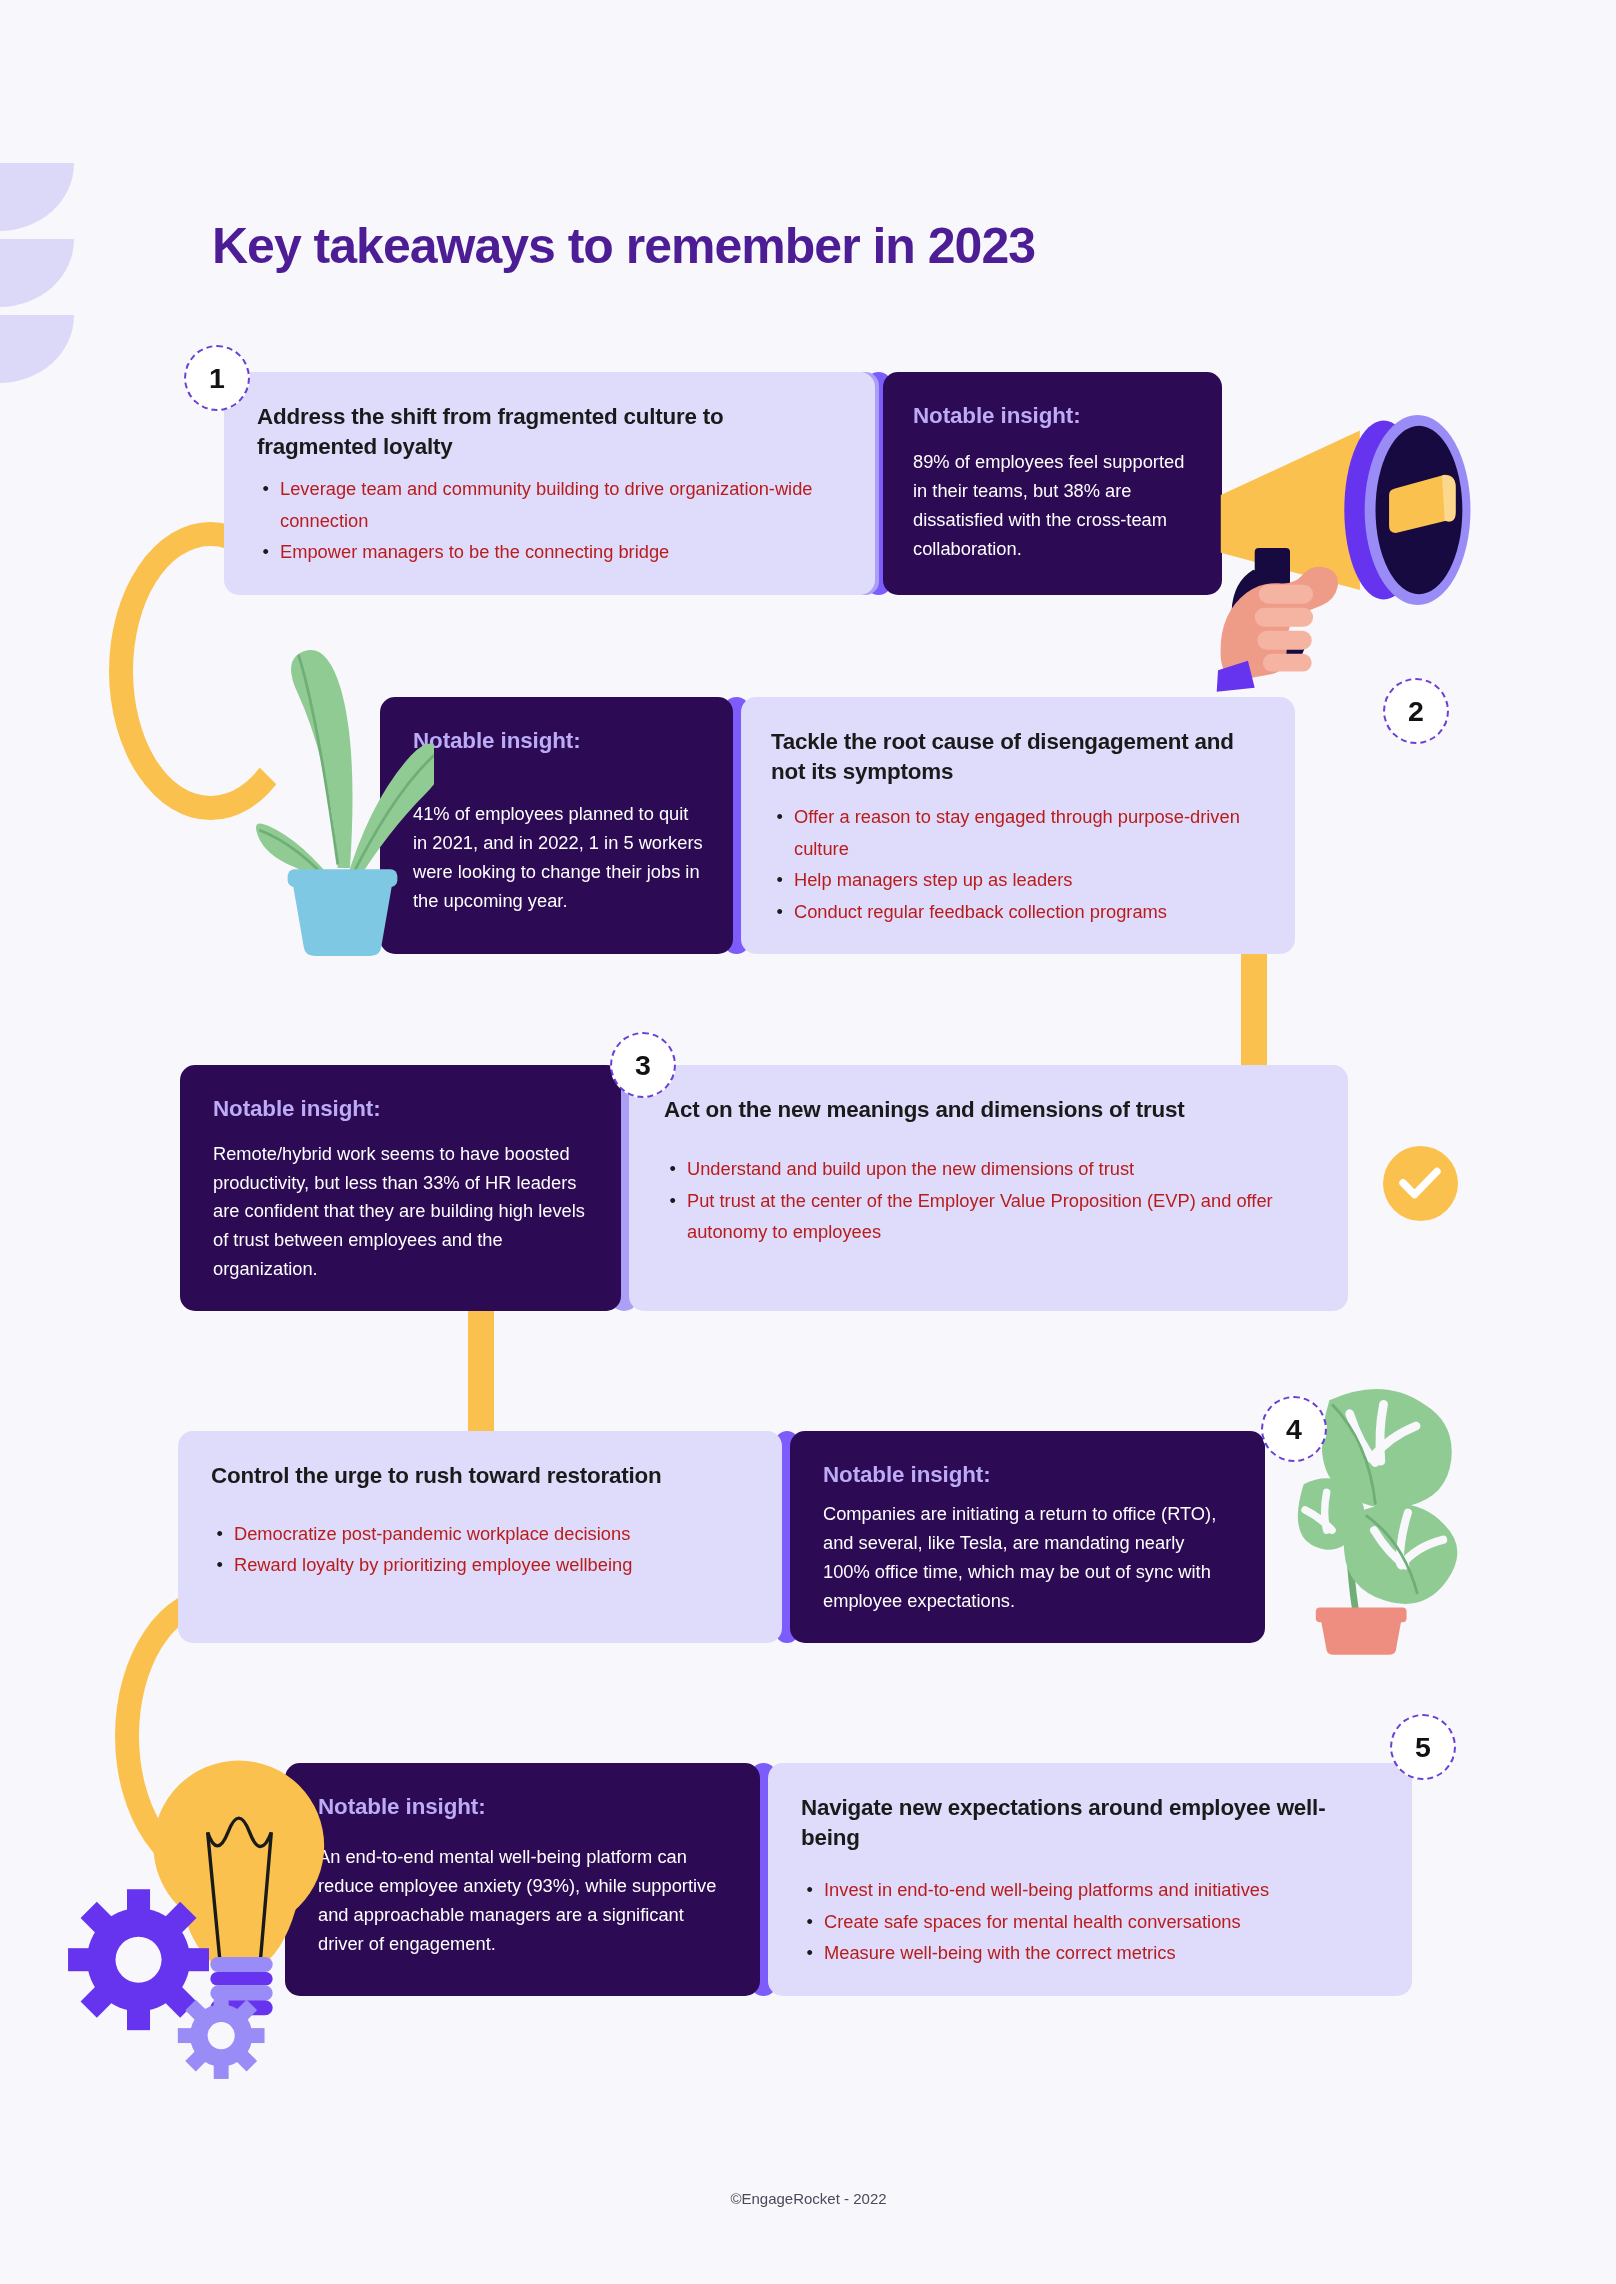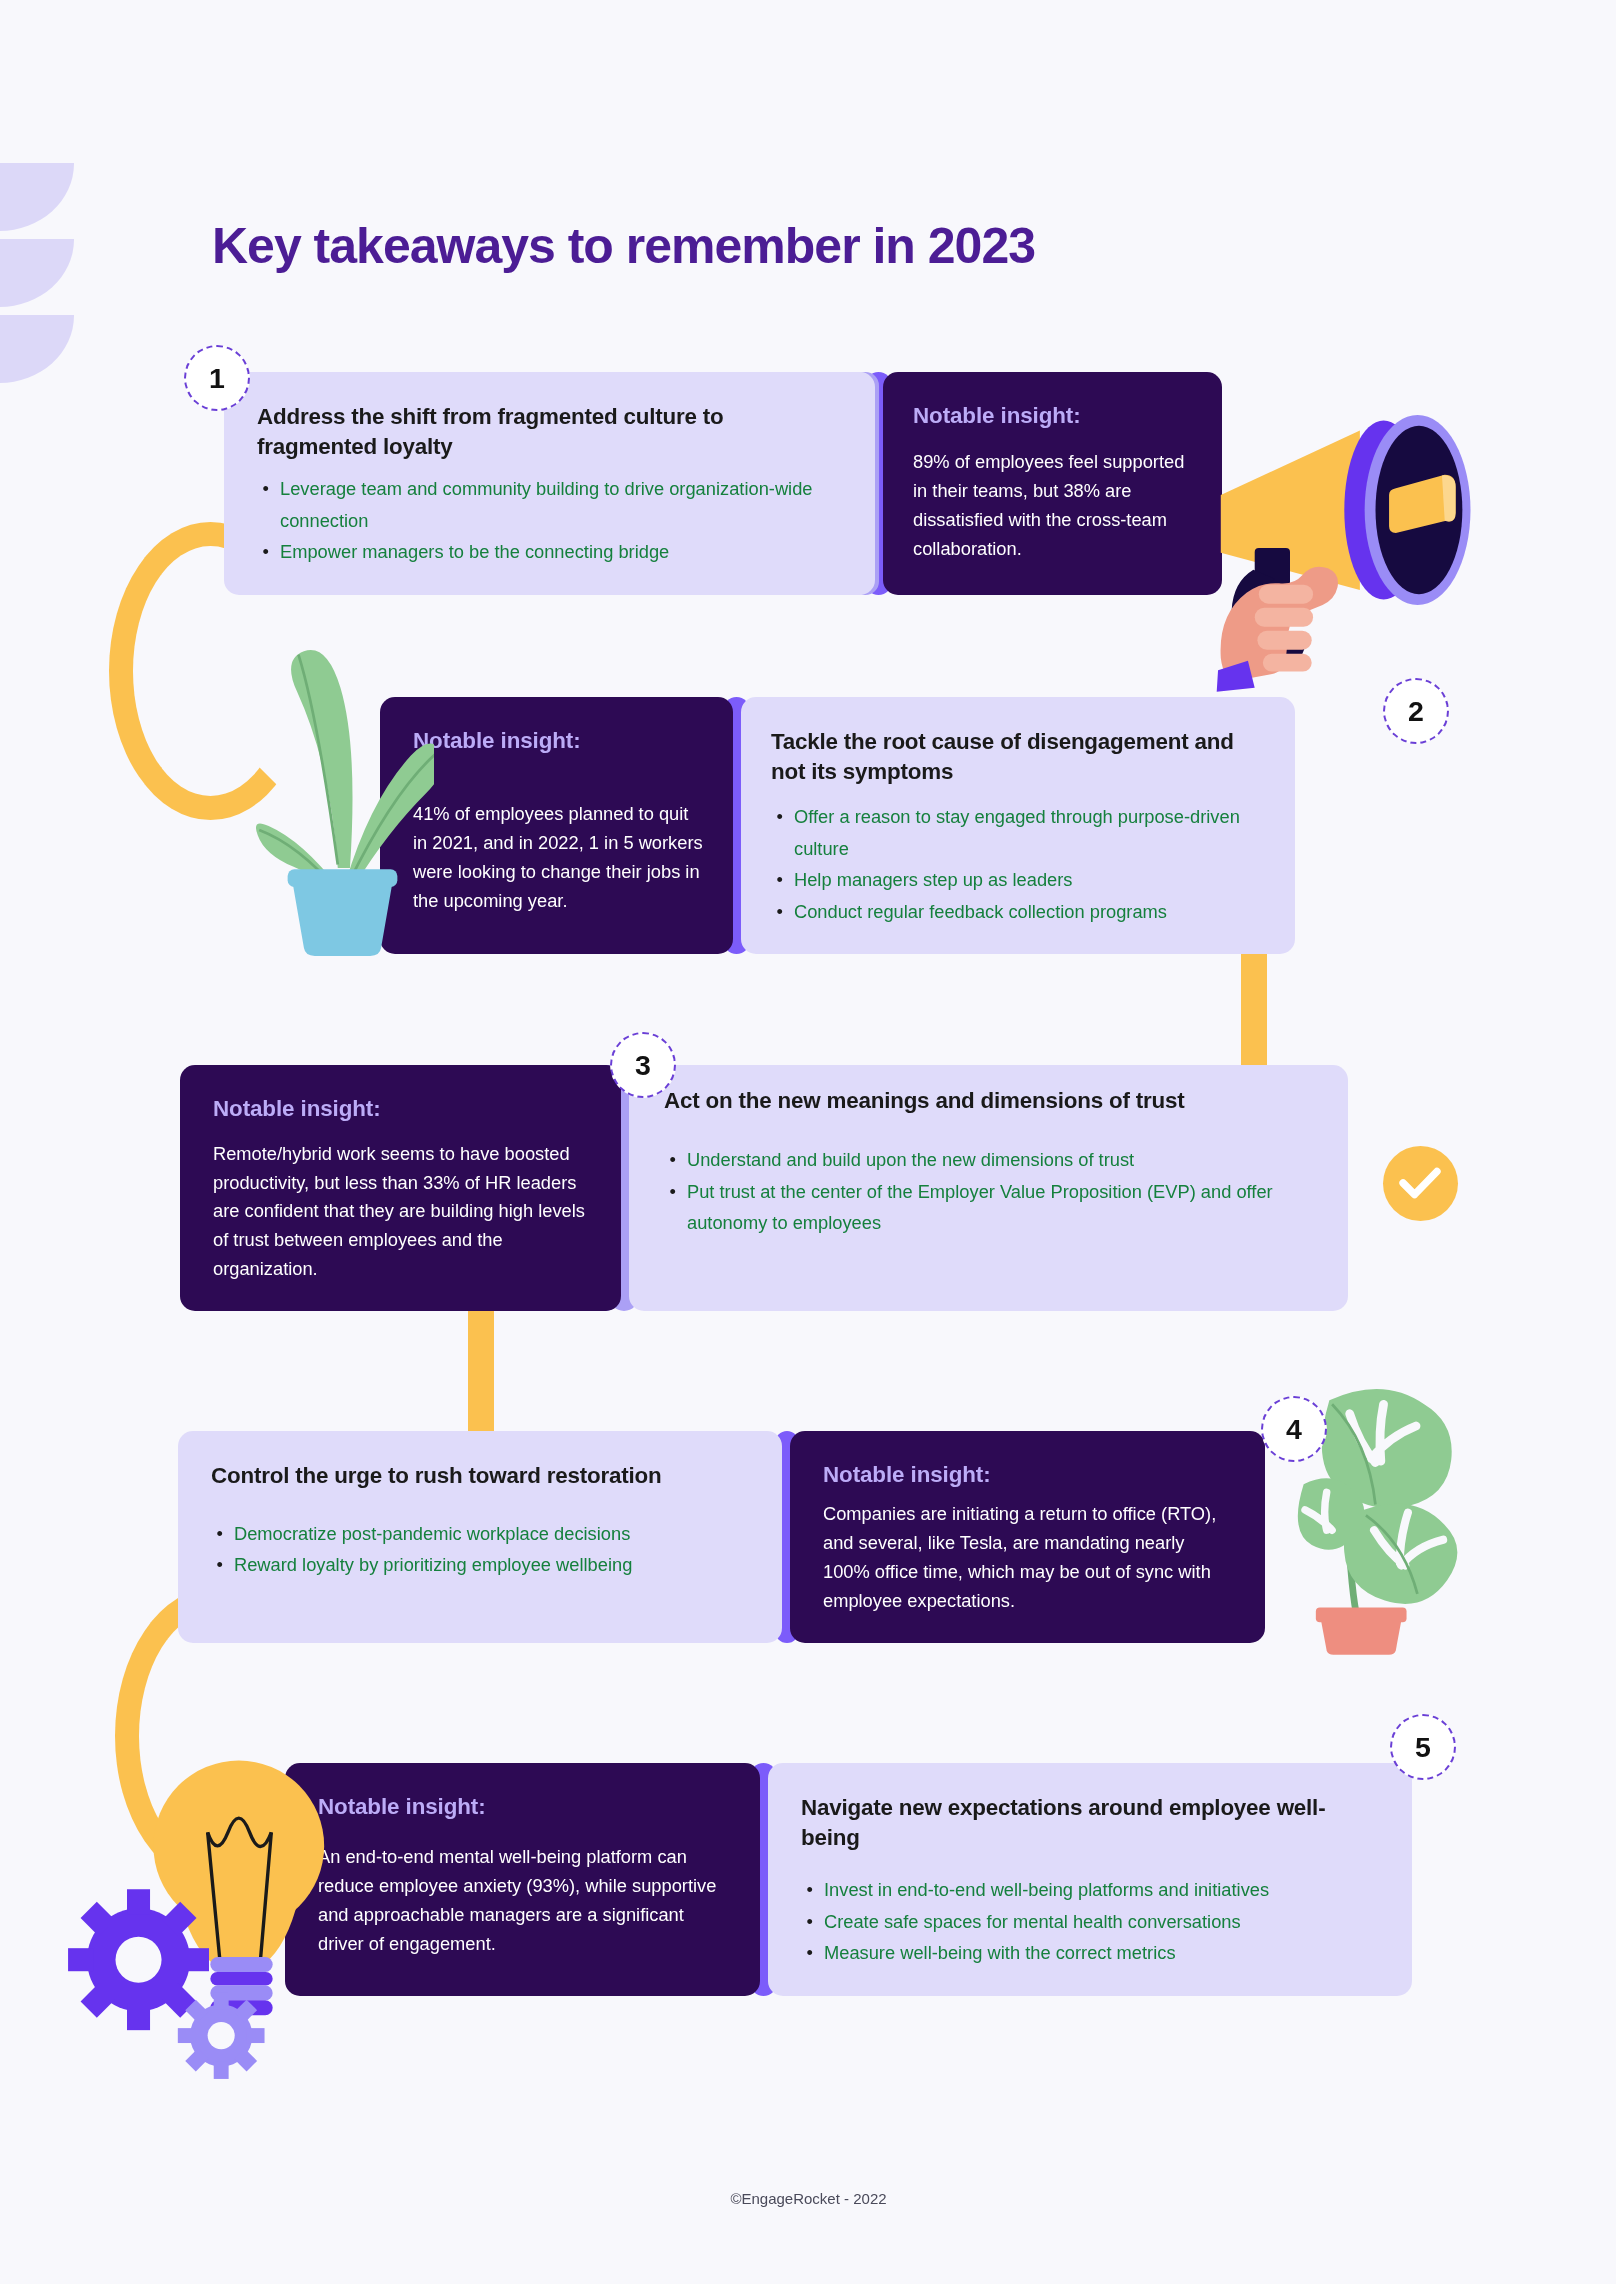--- a/index.html
+++ b/index.html
@@ -88,21 +88,21 @@
   .insight-label {
     font-size:22.4px; font-weight:bold; color:#BCACF7;
     letter-spacing:-0.1px;
   }
   .insight-body {
     font-size:18.3px; line-height:1.58; color:#FFFFFF;
   }
   ul.bullets { list-style:none; }
   ul.bullets li {
     position:relative; padding-left:23px;
-    font-size:18.3px; line-height:1.72; color:#15803d;
+    font-size:18.3px; line-height:1.72; color:#b91c1c;
   }
   ul.bullets li::before {
     content:"•"; position:absolute; left:5.4px; top:0;
     font-size:18.3px; line-height:1.72; color:#1A1A1A;
   }
 
   
   #row1 { left:224px; top:372px; }
   #row1 .c-light { width:651px; padding:30px 33px 27px 33px; }
   #row1 .c-light .card-title { margin-bottom:12.2px; }
@@ -113,21 +113,21 @@
   #row2 { left:380px; top:697px; }
   #row2 .c-dark  { width:353px; padding:31px 27px 27px 33px; }
   #row2 .c-dark .insight-label { margin-bottom:46px; }
   #row2 .c-light { width:554px; padding:30px 30px 27px 30px; }
   #row2 .c-light .card-title { margin-bottom:15px; }
 
   
   #row3 { left:180px; top:1065px; }
   #row3 .c-dark  { width:441px; padding:31px 30px 27px 33px; }
   #row3 .c-dark .insight-label { margin-bottom:17.6px; }
-  #row3 .c-light { width:719px; padding:21px 30px 27px 35px; }
+  #row3 .c-light { width:719px; padding:30px 30px 27px 35px; }
   #row3 .c-light .card-title { margin-bottom:28.5px; }
 
   
   #row4 { left:178px; top:1431px; }
   #row4 .c-light { width:604px; padding:30px 30px 27px 33px; }
   #row4 .c-light .card-title { margin-bottom:27px; }
   #row4 .c-dark  { width:475px; padding:31px 30px 27px 33px; }
   #row4 .c-dark .insight-label { margin-bottom:12.2px; }
 
   

